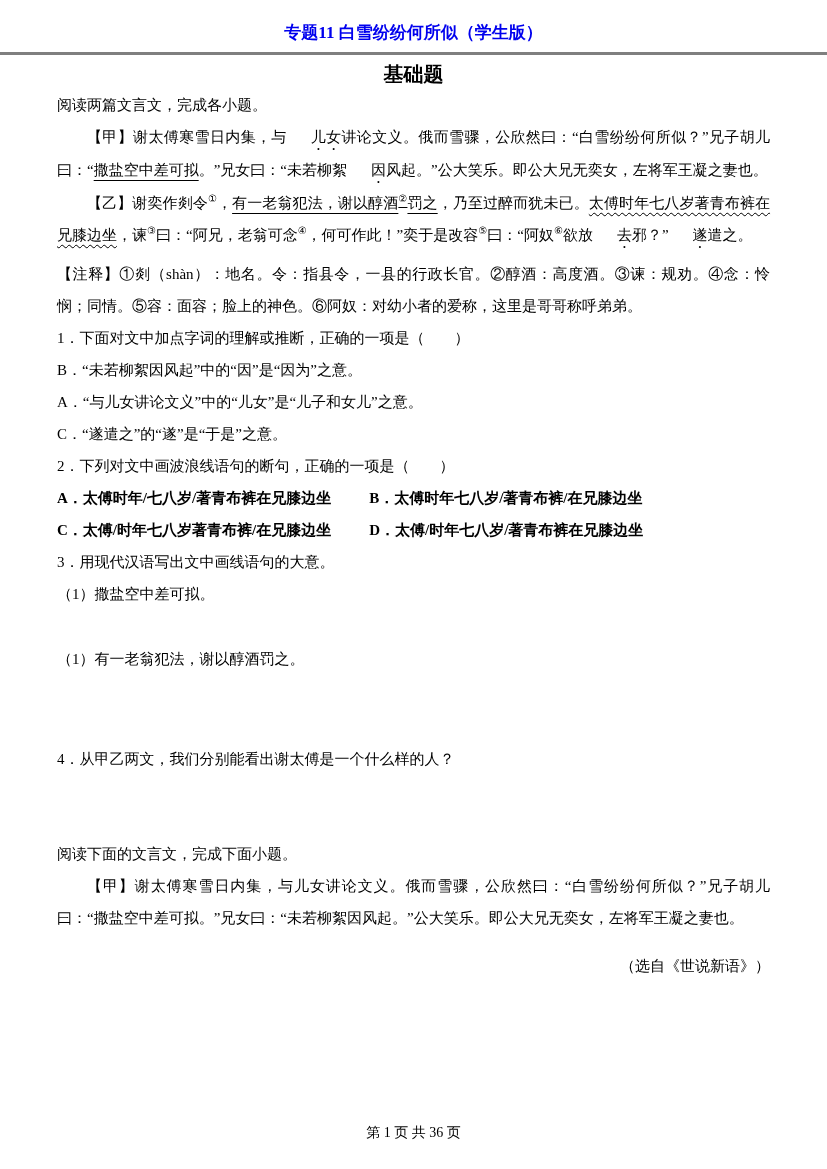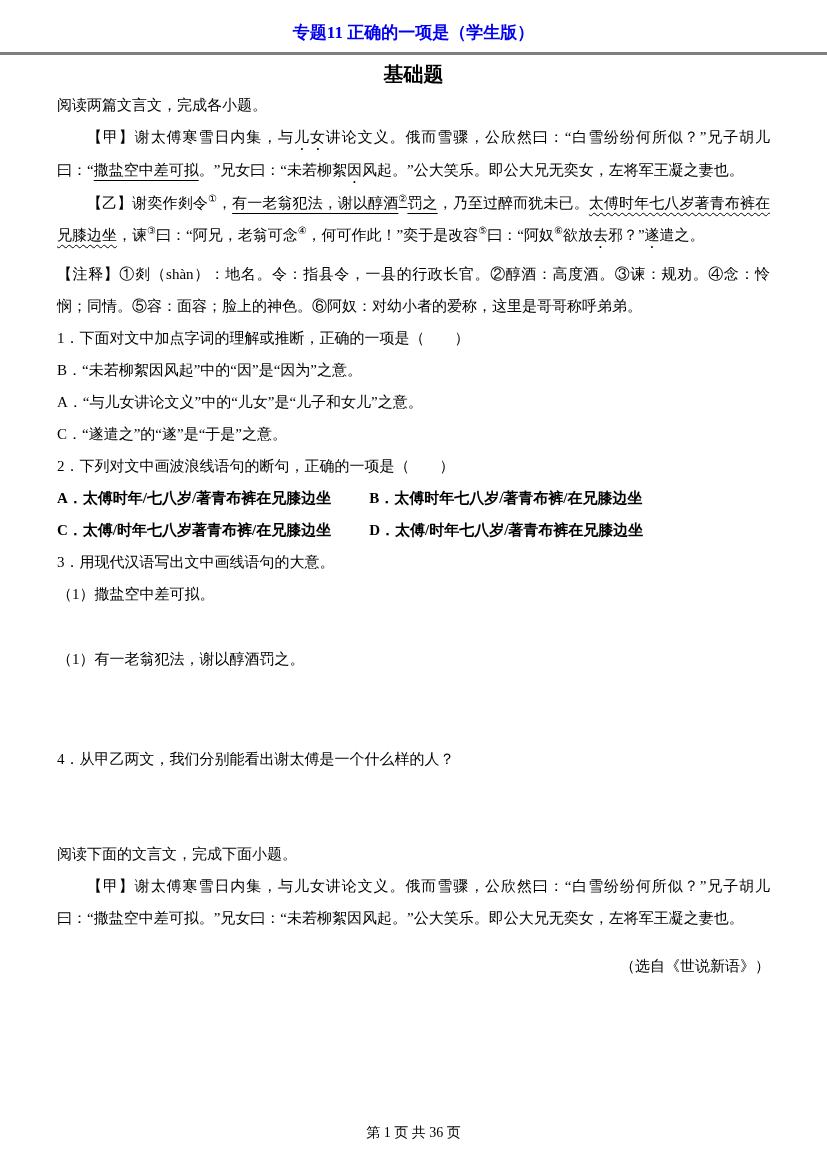--- a/index.html
+++ b/index.html
@@ -54,28 +54,29 @@
     line-height:20px;
   }
   
   .u{ text-decoration:underline; text-underline-offset:5px; text-decoration-thickness:1px; }
   .wavy{ text-decoration:underline wavy; text-underline-offset:4px; text-decoration-thickness:1px; }
   .dot{
     -webkit-text-emphasis:filled dot;
     -webkit-text-emphasis-position:under right;
     text-emphasis:filled dot;
     text-emphasis-position:under right;
+    margin-left:24px;
   }
   .sup{ font-size:10px; vertical-align:super; line-height:0; }
 </style>
 </head>
 <body>
 
 <div class="doc-header">
-  <div class="doc-title" style="color: rgb(0, 0, 238);">专题11 正确的一项是（学生版）</div>
+  <div class="doc-title" style="color: rgb(0, 0, 238);">专题11 白雪纷纷何所似（学生版）</div>
 </div>
 
 <div class="content">
 
   <div class="section-heading">基础题</div>
 
   <div class="line">阅读两篇文言文，完成各小题。</div>
 
   <div class="para"><span>【甲】谢太傅寒雪日内集，与</span><span class="dot">儿女</span><span>讲论文义。俄而雪骤，公欣然曰：“白雪纷纷何所似？”兄子胡儿曰：“</span><span class="u">撒盐空中差可拟</span><span>。”兄女曰：“未若柳絮</span><span class="dot">因</span><span>风起。”公大笑乐。即公大兄无奕女，左将军王凝之妻也。</span></div>
 

